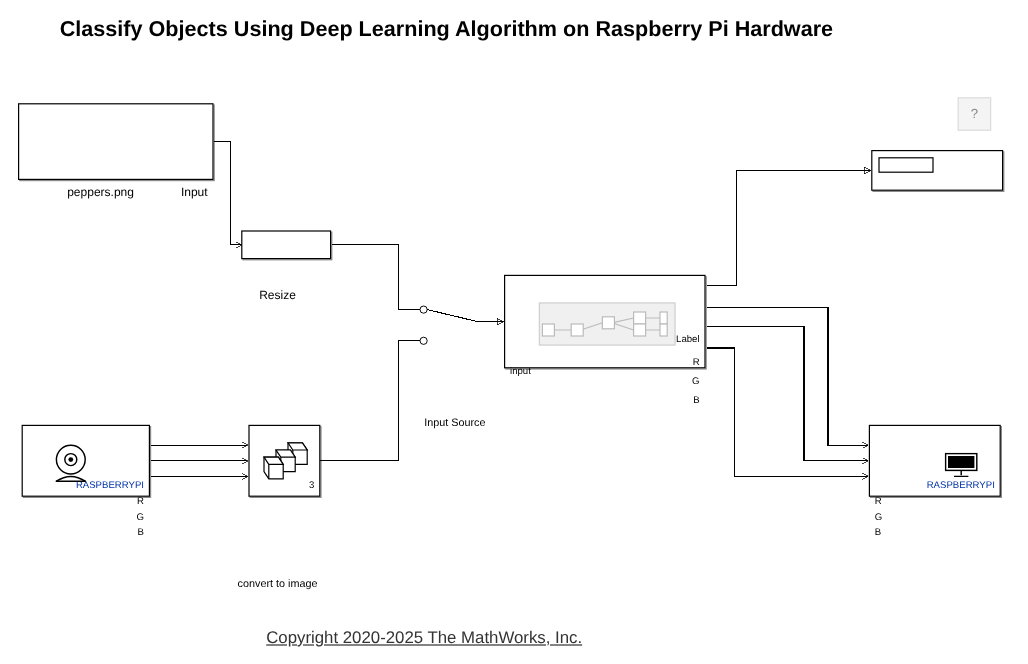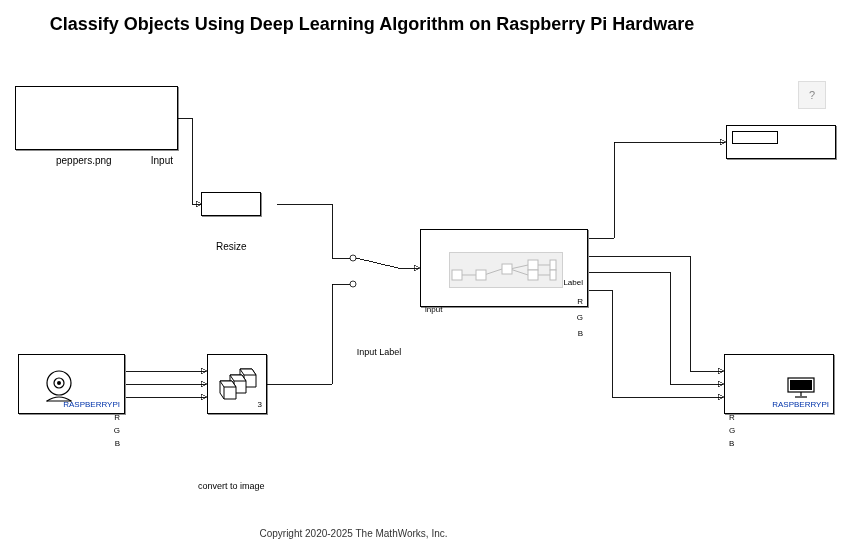--- a/index.html
+++ b/index.html
@@ -21,22 +21,23 @@
     text-align: center;
     font-weight: bold;
     font-size: 18px;
   }
   .copyright {
     position: absolute;
     left: 0;
     width: 707px;
     bottom: 14px;
     text-align: center;
-    font-size: 10px;
+    font-size: 14px;
     color: #333;
+    text-decoration: underline;
   }
   .block {
     position: absolute;
     background: #fff;
     border: 1px solid #000;
     box-sizing: border-box;
   }
   .shadow {
     box-shadow: 1px 1px 0 rgba(0,0,0,0.45);
   }
@@ -106,21 +107,21 @@
 
 <div class="title">Classify Objects Using Deep Learning Algorithm on Raspberry Pi Hardware</div>
 
 <div class="help-btn" style="left:798px; top:81px;">?</div>
 
 <div class="block shadow" style="left:15px; top:86px; width:163px; height:64px;">
   <span class="txt" style="left:40px; top:27px;">peppers.png</span>
   <span class="txt" style="right:4px; top:27px;">Input</span>
 </div>
 
-<div class="block shadow" style="left:201px; top:192px; width:60px; height:24px;">
+<div class="block shadow" style="left:201px; top:192px; width:75px; height:24px;">
   <span class="txt" style="left:14px; top:7px;">Resize</span>
 </div>
 
 <div class="block shadow" style="left:18px; top:354px; width:107px; height:60px;">
   <span class="txt tiny" style="right:4px; top:4px; color:#0033aa;">RASPBERRYPI</span>
   <span class="txt tiny" style="right:4px; top:17px;">R</span>
   <span class="txt tiny" style="right:4px; top:30px;">G</span>
   <span class="txt tiny" style="right:4px; top:43px;">B</span>
 
   <svg style="position:absolute; left:22px; top:14px;" width="36" height="38" viewBox="0 0 36 38">
@@ -192,21 +193,21 @@
   <span class="txt tiny" style="right:4px; top:4px; color:#0033aa;">RASPBERRYPI</span>
 
   <svg style="position:absolute; left:62px; top:22px;" width="28" height="22" viewBox="0 0 28 22">
     <rect class="monitor-outline" x="1" y="1" width="26" height="14"></rect>
     <rect fill="#000" x="3" y="3" width="22" height="10"></rect>
     <line class="monitor-outline" x1="14" y1="15" x2="14" y2="19"></line>
     <line class="monitor-outline" x1="8" y1="20" x2="20" y2="20"></line>
   </svg>
 </div>
 
-<div class="txt small" style="left:340px; top:306px; width:78px; text-align:center;">Input Label</div>
+<div class="txt small" style="left:340px; top:306px; width:78px; text-align:center;">Input Source</div>
 
 <div class="copyright">Copyright 2020-2025 The MathWorks, Inc.</div>
 
 <svg class="wires">
 
   <defs>
     <marker id="ah" viewBox="0 0 8 8" refX="7" refY="4" markerWidth="6" markerHeight="6" orient="auto">
       <path class="arrow" d="M0 0 L8 4 L0 8 Z"></path>
     </marker>
   </defs>

